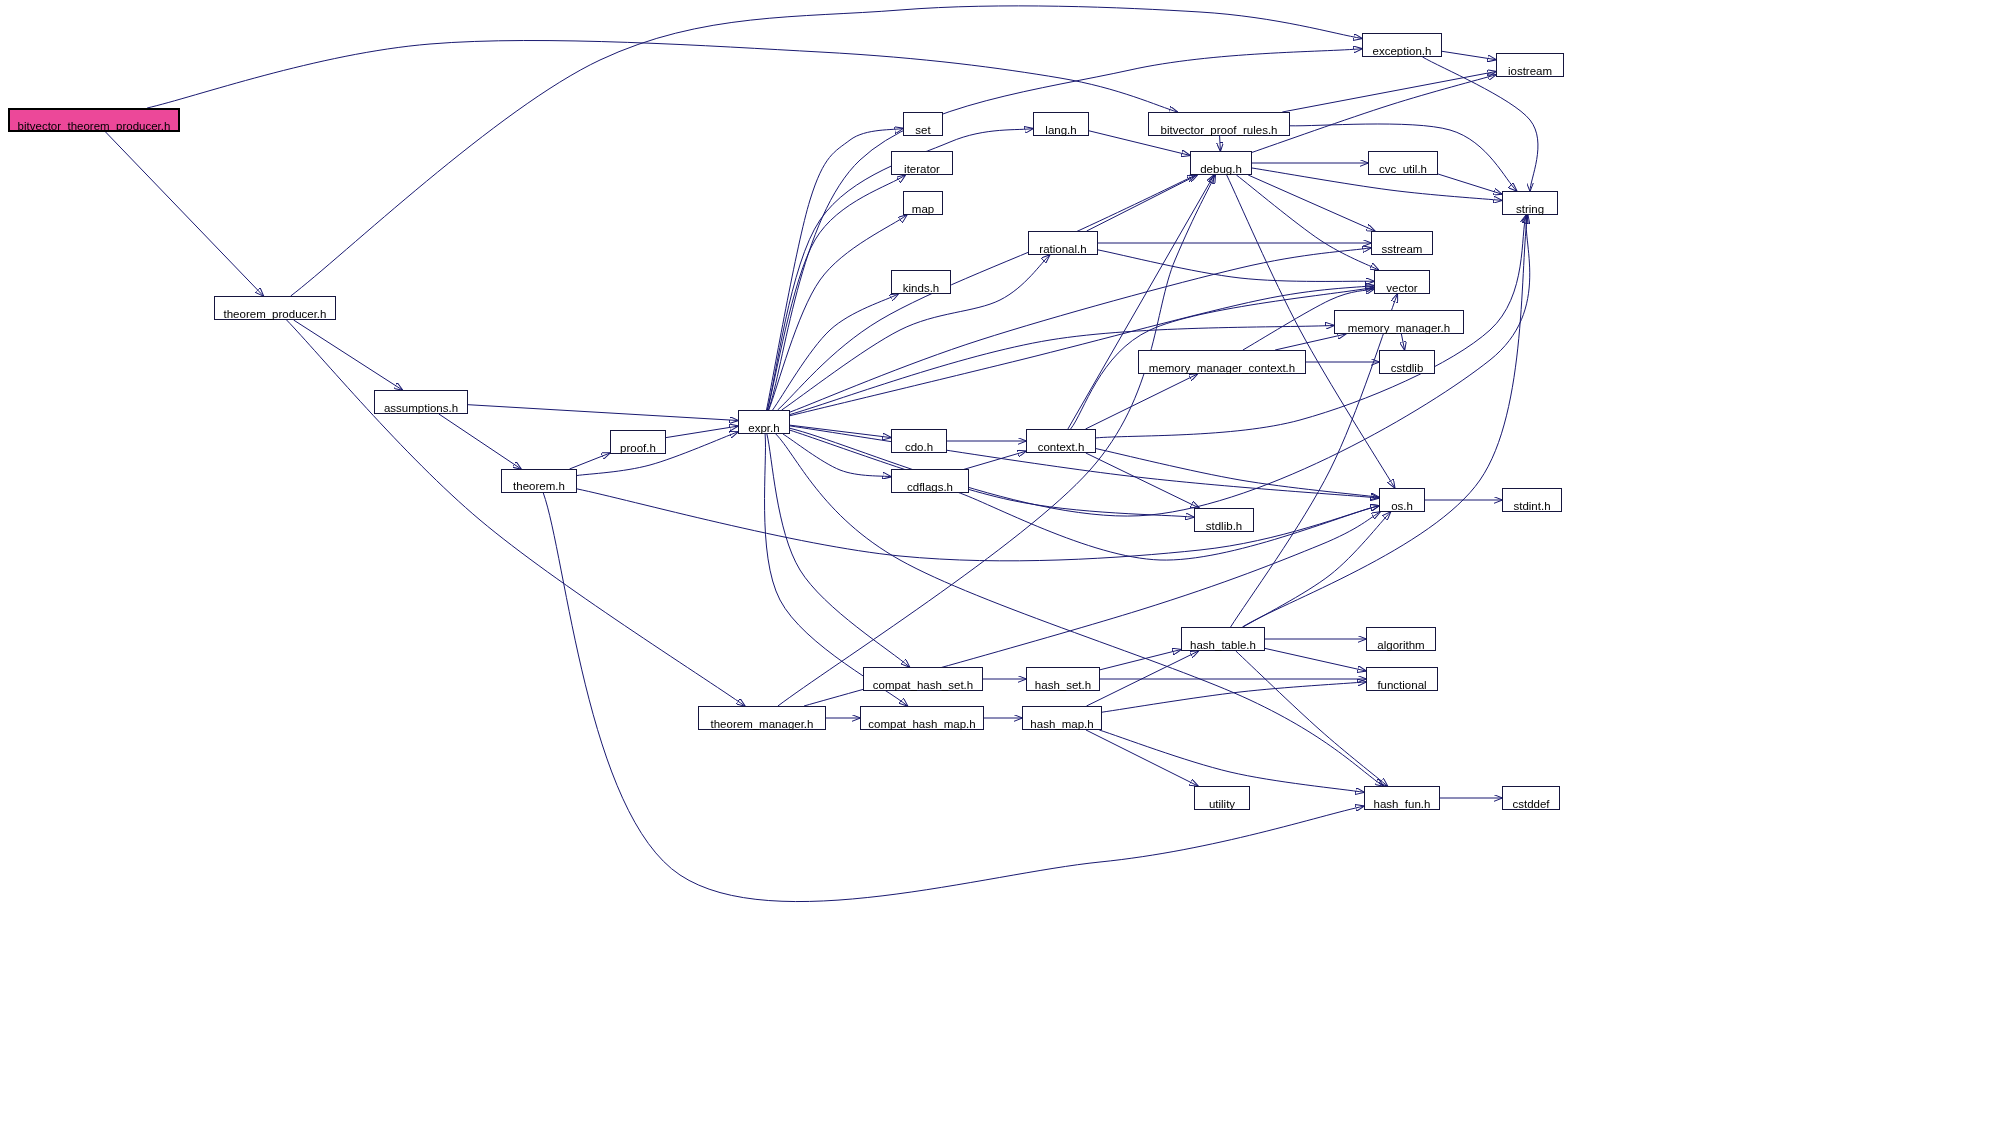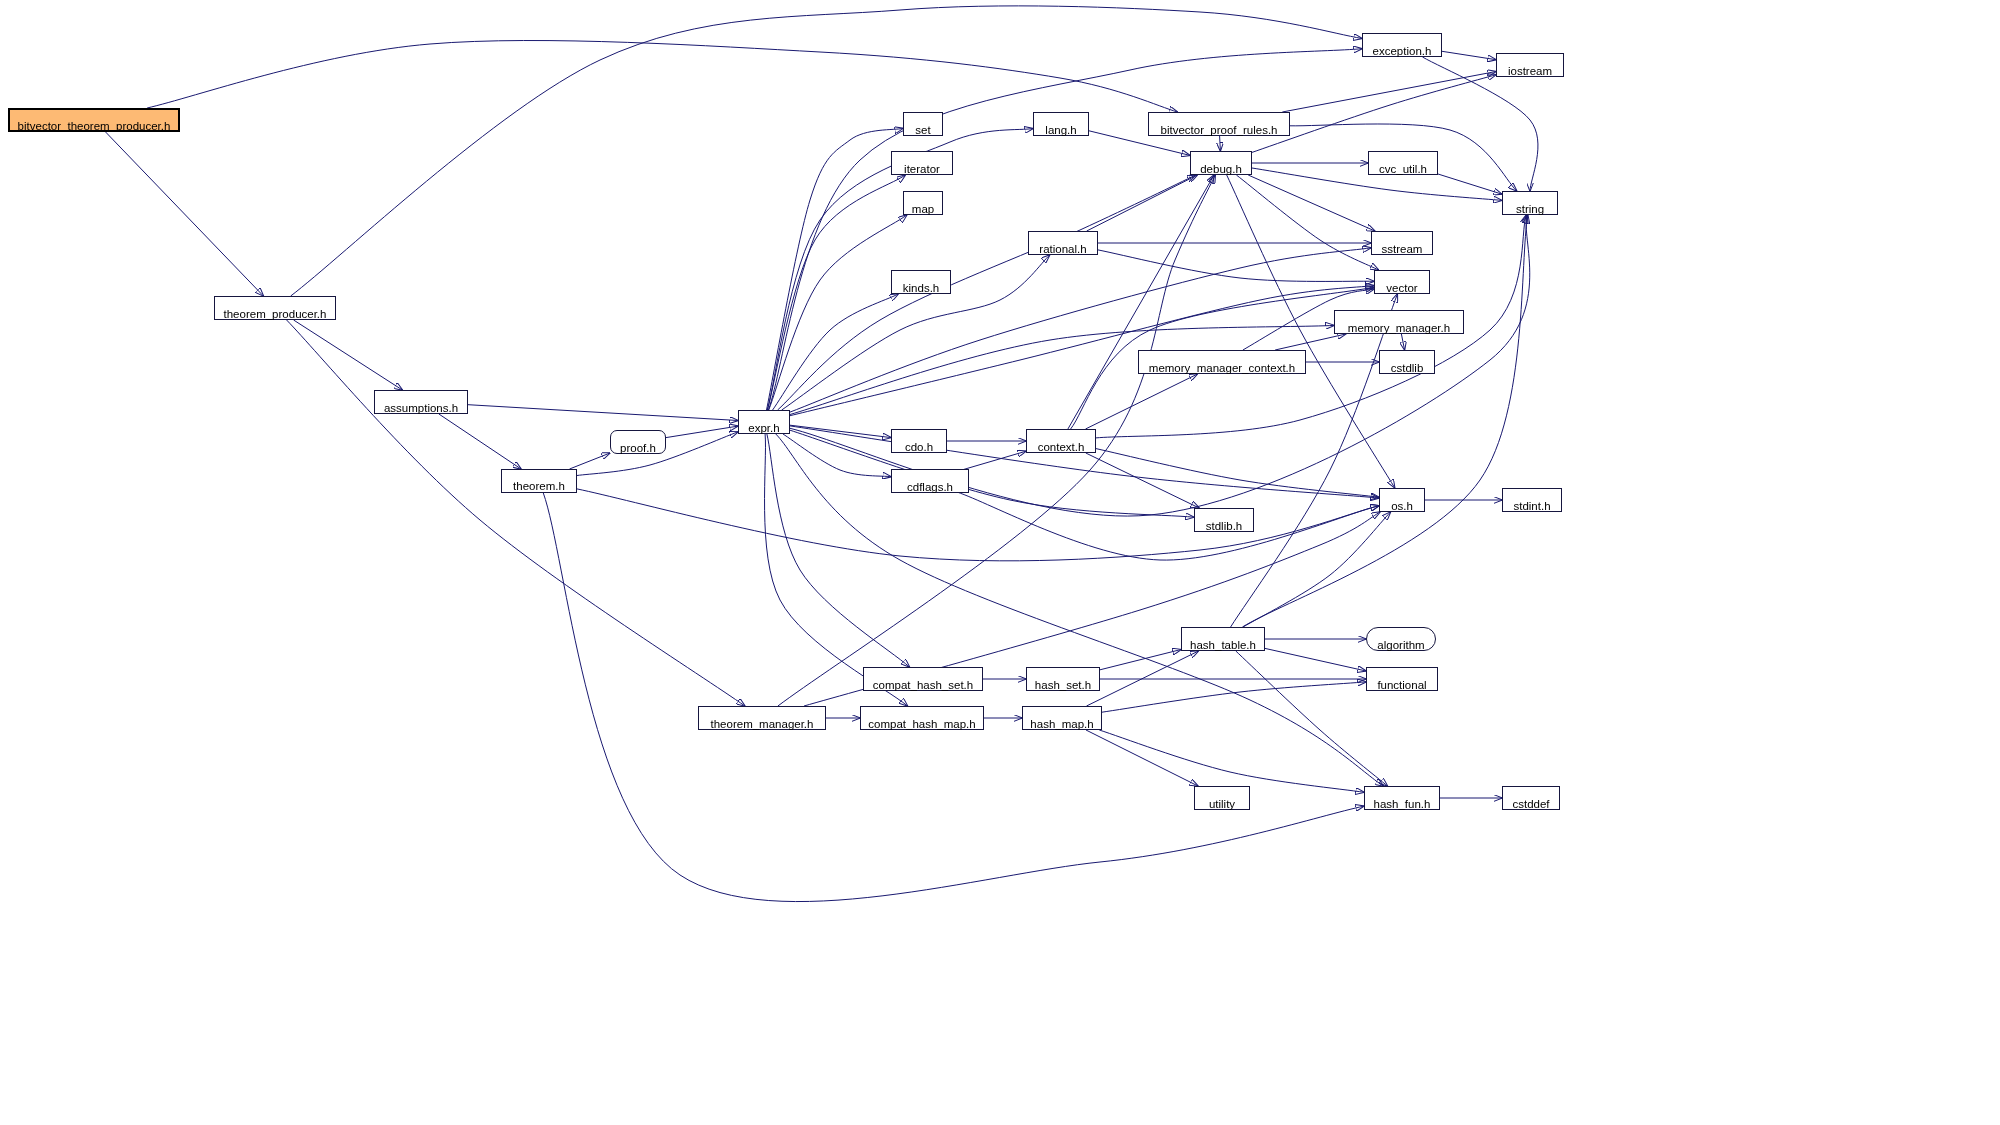--- a/index.html
+++ b/index.html
@@ -3,21 +3,21 @@
 <meta charset="utf-8">
 <style>
   html,body{margin:0;padding:0;background:#ffffff;}
   .graph{position:relative;width:2000px;height:1125px;font-family:"Liberation Sans",sans-serif;overflow:hidden;background:#ffffff;}
   .edges{position:absolute;left:0;top:0;width:2000px;height:1125px;}
   .edges path{fill:none;stroke:var(--edge,#191970);stroke-width:1;}
   .nodes{position:absolute;left:0;top:0;width:2000px;height:1125px;}
   .node{position:absolute;display:flex;align-items:center;justify-content:center;box-sizing:border-box;
         background:#ffffff;border:1px solid #16163f;color:#000000;font-size:11.5px;line-height:1;
         white-space:nowrap;cursor:pointer;}
-  .node.highlight{background:#fdba74;border-width:2px;border-color:#000000;}
+  .node.highlight{background:#ec4899;border-width:2px;border-color:#000000;}
   .node span{pointer-events:none;margin-top:13px;}
 </style>
 </head>
 <body>
 
 <div class="graph" style="--edge: #191970;">
   <svg class="edges" width="2000" height="1125" viewBox="0 0 2000 1125">
     <defs>
       <marker id="arrow" markerWidth="9" markerHeight="7" refX="8.5" refY="3.5" orient="auto" markerUnits="userSpaceOnUse">
         <path id="arrow-shape" d="M0,0 L9,3.5 L0,7 z" fill="#191970"></path>
@@ -111,21 +111,21 @@
       </div>
       <div class="node" style="left: 214px; top: 296px; width: 122px; height: 24px;">
         <span>theorem_producer.h</span>
       </div>
       <div class="node" style="left: 374px; top: 390px; width: 94px; height: 24px;">
         <span>assumptions.h</span>
       </div>
       <div class="node" style="left: 501px; top: 469px; width: 76px; height: 24px; align-items: flex-end;">
         <span>theorem.h</span>
       </div>
-      <div class="node" style="left: 610px; top: 430px; width: 56px; height: 24px; border-radius: 7px;">
+      <div class="node" style="left: 610px; top: 430px; width: 56px; height: 24px;">
         <span>proof.h</span>
       </div>
       <div class="node" style="left: 738px; top: 410px; width: 52px; height: 24px;">
         <span>expr.h</span>
       </div>
       <div class="node" style="left: 698px; top: 706px; width: 128px; height: 24px; text-align: right;">
         <span>theorem_manager.h</span>
       </div>
       <div class="node" style="left: 1148px; top: 112px; width: 142px; height: 24px;">
         <span>bitvector_proof_rules.h</span>
@@ -192,21 +192,21 @@
       </div>
       <div class="node" style="left: 1502px; top: 488px; width: 60px; height: 24px;">
         <span>stdint.h</span>
       </div>
       <div class="node" style="left: 1194px; top: 508px; width: 60px; height: 24px;">
         <span>stdlib.h</span>
       </div>
       <div class="node" style="left: 1181px; top: 627px; width: 84px; height: 24px;">
         <span>hash_table.h</span>
       </div>
-      <div class="node" style="left: 1366px; top: 627px; width: 70px; height: 24px; border-radius: 12px;">
+      <div class="node" style="left: 1366px; top: 627px; width: 70px; height: 24px;">
         <span>algorithm</span>
       </div>
       <div class="node" style="left: 863px; top: 667px; width: 120px; height: 24px;">
         <span>compat_hash_set.h</span>
       </div>
       <div class="node" style="left: 1026px; top: 667px; width: 74px; height: 24px;">
         <span>hash_set.h</span>
       </div>
       <div class="node" style="left: 1366px; top: 667px; width: 72px; height: 24px;">
         <span>functional</span>

